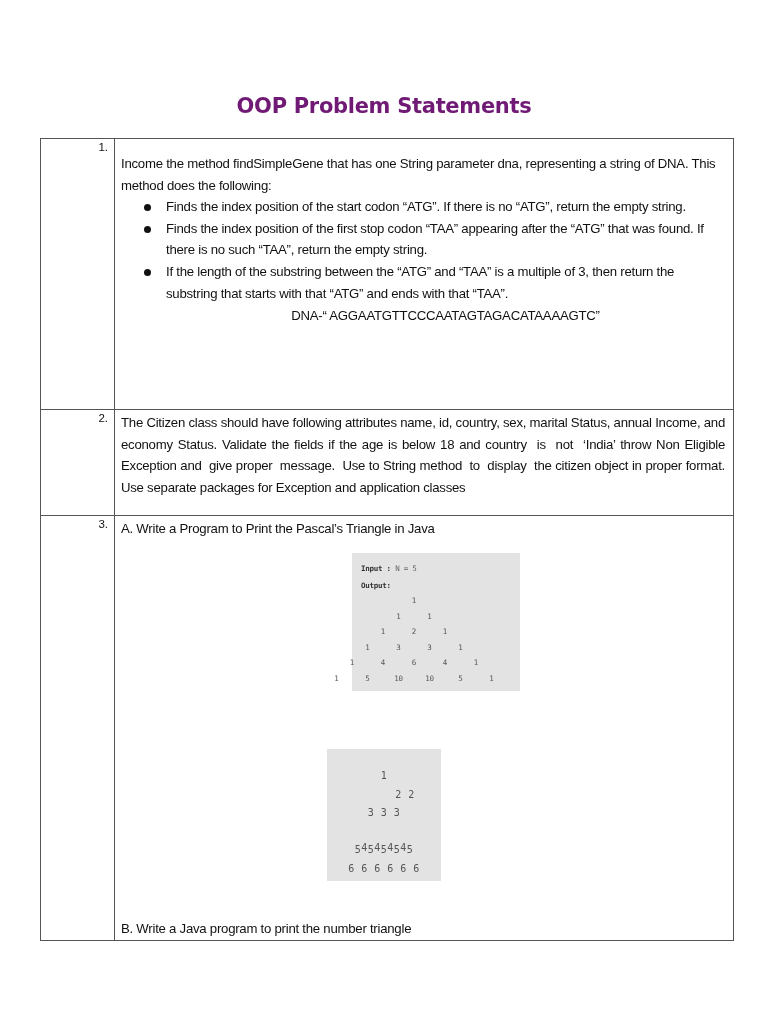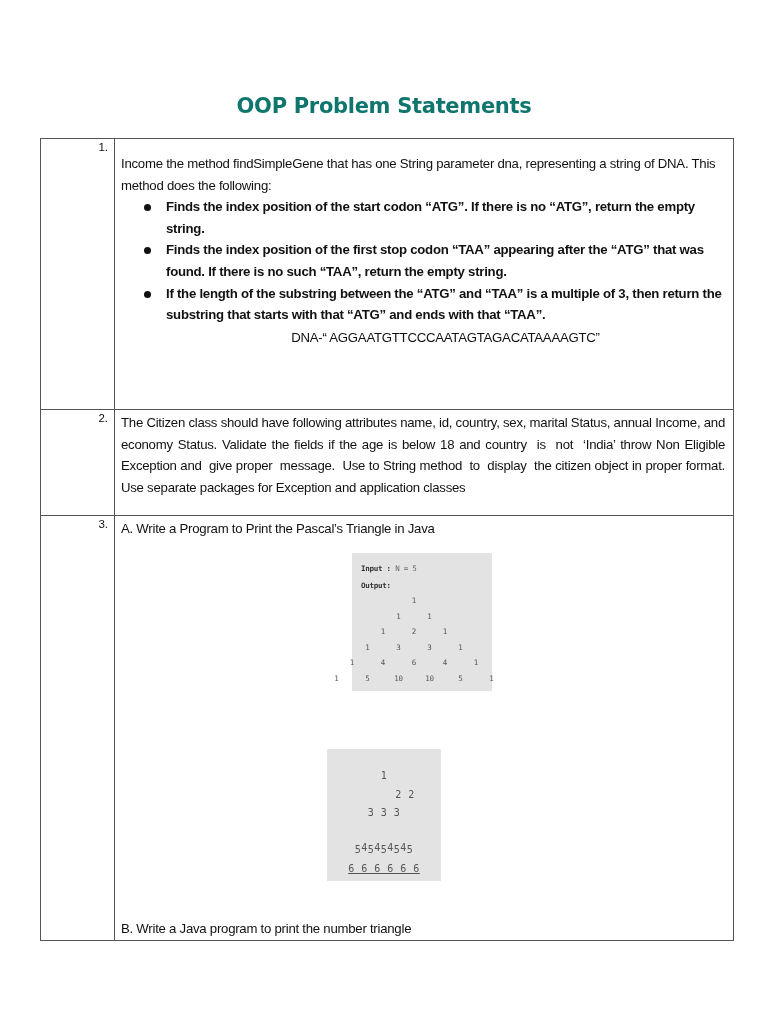--- a/index.html
+++ b/index.html
@@ -18,21 +18,21 @@
     .page-title {
       position: absolute;
       top: 94px;
       left: 0;
       width: 768px;
       text-align: center;
       font-family: "DejaVu Sans", sans-serif;
       font-weight: bold;
       font-size: 21px;
       letter-spacing: -0.3px;
-      color: #0f766e;
+      color: #701a75;
     }
     .problem-table {
       position: absolute;
       left: 40px;
       top: 138px;
       width: 694px;
       border-collapse: collapse;
       table-layout: fixed;
     }
     .problem-table td {
@@ -57,21 +57,20 @@
     .row2 td { height: 103px; }
     .row3 td { height: 422px; }
     .row1 .content-cell { padding-top: 14px !important; }
     .row2 .content-cell { padding-top: 2px !important; text-align: justify; }
     .row3 .content-cell { padding-top: 2px !important; position: relative; }
 
     ul.bullets {
       margin: 0;
       padding: 0 0 0 45px;
       list-style: none;
-      font-weight: bold;
     }
     ul.bullets li {
       position: relative;
     }
     ul.bullets li .bullet-dot {
       position: absolute;
       left: -22px;
       top: 8px;
       width: 7px;
       height: 7px;
@@ -81,21 +80,21 @@
     .dna-line {
       margin-top: 1px;
       padding-left: 45px;
       text-align: center;
     }
 
     .pascal-image {
       position: absolute;
       left: 237px;
       top: 37px;
-      width: 140px;
+      width: 168px;
       height: 138px;
       background: #e3e3e3;
       font-family: "DejaVu Sans Mono", monospace;
       font-size: 7.5px;
       color: #555;
       line-height: 15.6px;
     }
     .pascal-image .hdr {
       position: absolute;
       left: 9px;
@@ -193,21 +192,21 @@
             </div>
       </div>
 
       <div class="number-image">
         <div id="number-rows">
               <div class="num-row" style="top: 16px;">1</div>
               <div class="num-row" style="top: 34.5px; padding-left: 21px;">2 2</div>
               <div class="num-row" style="top: 53px;">3 3 3</div>
               <div class="num-row" style="top: 71.5px; margin-top: 16px;">4 4 4 4</div>
               <div class="num-row" style="top: 90px;">5 5 5 5 5</div>
-              <div class="num-row" style="top: 108.5px; text-decoration: underline;">6 6 6 6 6 6</div>
+              <div class="num-row" style="top: 108.5px;">6 6 6 6 6 6</div>
             </div>
       </div>
 
       <div class="part-b">B.  Write a Java program to print the number triangle</div>
     </td>
   </tr>
 </tbody>
   </table>
 
 </body></html>

